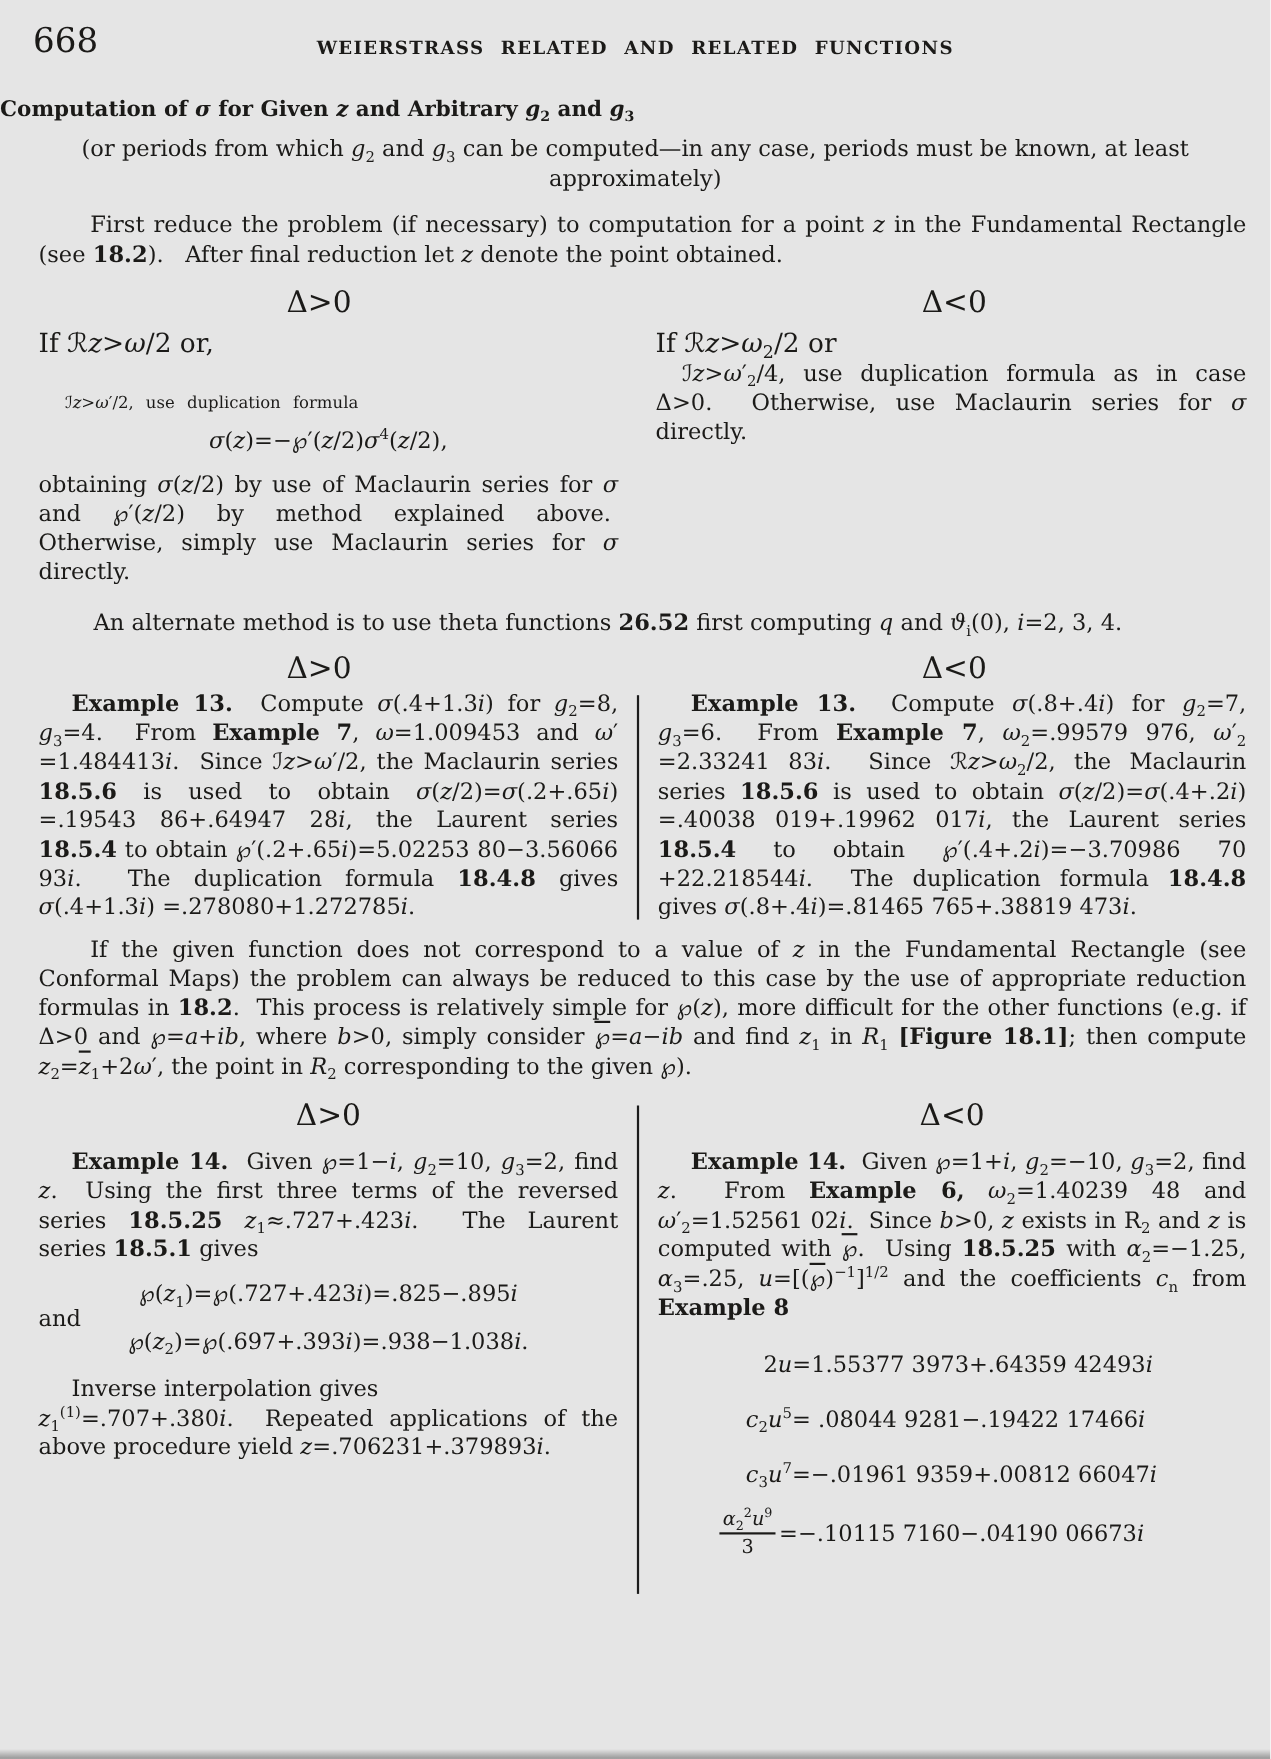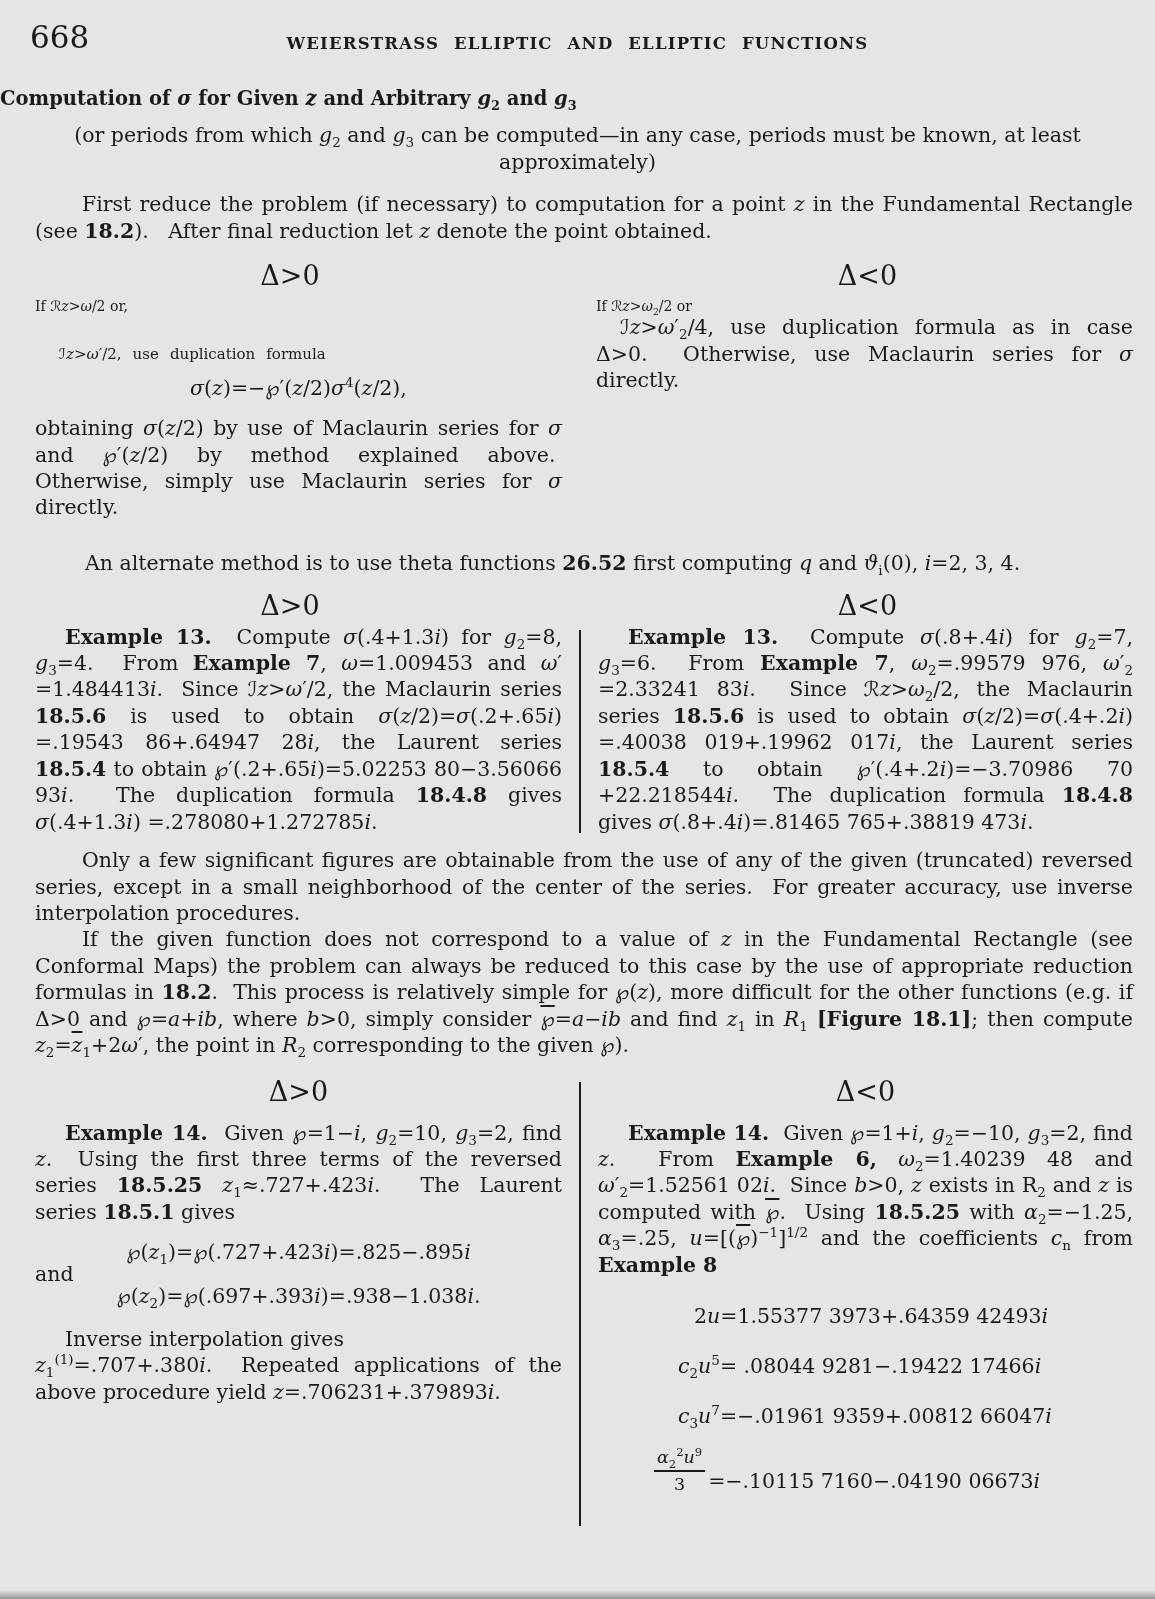--- a/index.html
+++ b/index.html
@@ -33,21 +33,21 @@
   .hdr-row{display:flex;margin-top:16px;}
   .hdr{font-size:27px;text-align:center;}
   .hdr-l{width:580px;}
   .hdr-r{flex:1;}
 
   .cols{display:flex;padding:0 22px 0 35px;}
   .col-l{width:527px;}
   .col-r{flex:1;margin-left:34px;}
 
   .method-row{margin-top:7px;min-height:232px;}
-  .m-line1{font-size:14px;}
+  .m-line1{font-size:24px;}
   .m-line2{font-size:15px;margin-top:31px;text-indent:24px;word-spacing:0.42em;}
   .equation{margin-top:13px;text-align:center;font-size:20.5px;}
   .m-para{margin-top:15px;}
   .rpara{text-indent:24px;}
 
   .alternate{margin:20px 40px 0 35px;text-indent:50px;text-align:left;}
 
   .hdr-row2{margin-top:13px;}
   .ex13-row{margin-top:3px;}
   .ex-l{padding-right:17px;}
@@ -58,37 +58,37 @@
 
   .ex14-row{margin-top:17px;min-height:452px;}
   .ex14-row .hdr{margin-bottom:13px;}
   .eq14{margin-top:15px;}
   .and-label{font-size:20.5px;line-height:1.05;margin-top:0px;}
   .eq14b{margin-top:-2px;}
   .inv{margin-top:18px;}
 
   .req{font-size:20.5px;margin:26px 0 0 80px;}
   .req1{margin-left:96px;}
-  .frac-row{display:flex;align-items:flex-end;margin:20px 0 0 56px;}
+  .frac-row{display:flex;align-items:center;margin:20px 0 0 56px;}
   .frac{display:inline-flex;flex-direction:column;align-items:center;margin-right:3px;}
   .frac .num{display:block;border-bottom:2px solid #1b1a18;padding:0 3px 3px;font-size:17.5px;line-height:1.05;}
   .frac .den{display:block;padding-top:3px;font-size:17.5px;line-height:1.05;}
   .frac-rhs{font-size:20.5px;}
 
   .bottom-edge{position:absolute;left:0;right:0;bottom:0;height:9px;
     background:linear-gradient(to bottom, rgba(90,90,90,0), rgba(85,85,85,0.55));}
 </style>
 </head>
 <body>
 
 <div class="page">
 
   <div class="header">
     <div class="page-num">668</div>
-    <div class="running-head">WEIERSTRASS ELLIPTIC AND ELLIPTIC FUNCTIONS</div>
+    <div class="running-head">WEIERSTRASS RELATED AND RELATED FUNCTIONS</div>
     <div class="head-spacer"></div>
   </div>
 
   <div class="title">Computation of <i>σ</i> for Given <i>z</i> and Arbitrary <i>g</i><sub>2</sub> and <i>g</i><sub>3</sub></div>
   <div class="subtitle">(or periods from which <i>g</i><sub>2</sub> and <i>g</i><sub>3</sub> can be computed—in any case, periods must be known, at least approximately)</div>
 
   <p class="para indent intro">First reduce the problem (if necessary) to computation for a point <i>z</i> in the Fundamental Rectangle (see <b>18.2</b>).&nbsp;&nbsp; After final reduction let <i>z</i> denote the point obtained.</p>
 
   <div class="hdr-row">
     <div class="hdr hdr-l">Δ&gt;0</div>
@@ -119,21 +119,20 @@
     <div class="col-l ex-l">
       <p class="para indent2"><b>Example 13.</b>&nbsp; Compute <i>σ</i>(.4+1.3<i>i</i>) for <i>g</i><sub>2</sub>=8, <i>g</i><sub>3</sub>=4.&nbsp; From <b>Example 7</b>, <i>ω</i>=1.009453 and <i>ω</i>′ =1.484413<i>i</i>.&nbsp; Since <span class="scr">ℐ</span><i>z</i>&gt;<i>ω</i>′/2, the Maclaurin series <b>18.5.6</b> is used to obtain <i>σ</i>(<i>z</i>/2)=<i>σ</i>(.2+.65<i>i</i>) =.19543 86+.64947 28<i>i</i>, the Laurent series <b>18.5.4</b> to obtain <span class="scr">℘</span>′(.2+.65<i>i</i>)=5.02253 80−3.56066 93<i>i</i>.&nbsp; The duplication formula <b>18.4.8</b> gives <i>σ</i>(.4+1.3<i>i</i>) =.278080+1.272785<i>i</i>.</p>
     </div>
     <div class="divider"></div>
     <div class="col-r2">
       <p class="para indent2"><b>Example 13.</b>&nbsp; Compute <i>σ</i>(.8+.4<i>i</i>) for <i>g</i><sub>2</sub>=7, <i>g</i><sub>3</sub>=6.&nbsp; From <b>Example 7</b>, <i>ω</i><sub>2</sub>=.99579 976, <i>ω</i>′<sub>2</sub> =2.33241 83<i>i</i>.&nbsp; Since <span class="scr">ℛ</span><i>z</i>&gt;<i>ω</i><sub>2</sub>/2, the Maclaurin series <b>18.5.6</b> is used to obtain <i>σ</i>(<i>z</i>/2)=<i>σ</i>(.4+.2<i>i</i>) =.40038 019+.19962 017<i>i</i>, the Laurent series <b>18.5.4</b> to obtain <span class="scr">℘</span>′(.4+.2<i>i</i>)=−3.70986 70 +22.218544<i>i</i>.&nbsp; The duplication formula <b>18.4.8</b> gives <i>σ</i>(.8+.4<i>i</i>)=.81465 765+.38819 473<i>i</i>.</p>
     </div>
   </div>
 
   <div class="middle">
-    <p class="para indent">Only a few significant figures are obtainable from the use of any of the given (truncated) reversed series, except in a small neighborhood of the center of the series.&nbsp; For greater accuracy, use inverse interpolation procedures.</p>
     <p class="para indent">If the given function does not correspond to a value of <i>z</i> in the Fundamental Rectangle (see Conformal Maps) the problem can always be reduced to this case by the use of appropriate reduction formulas in <b>18.2</b>.&nbsp; This process is relatively simple for <span class="scr">℘</span>(<i>z</i>), more difficult for the other functions (e.g. if Δ&gt;0 and <span class="scr">℘</span>=<i>a</i>+<i>ib</i>, where <i>b</i>&gt;0, simply consider <span class="ol"><span class="scr">℘</span></span>=<i>a</i>−<i>ib</i> and find <i>z</i><sub>1</sub> in <i>R</i><sub>1</sub> <b>[Figure 18.1]</b>; then compute <i>z</i><sub>2</sub>=<span class="ol"><i>z</i></span><sub>1</sub>+2<i>ω</i>′, the point in <i>R</i><sub>2</sub> corresponding to the given <span class="scr">℘</span>).</p>
   </div>
 
   <div class="cols ex14-row">
     <div class="col-l ex-l">
       <div class="hdr">Δ&gt;0</div>
       <p class="para indent2"><b>Example 14.</b>&nbsp; Given <span class="scr">℘</span>=1−<i>i</i>, <i>g</i><sub>2</sub>=10, <i>g</i><sub>3</sub>=2, find <i>z</i>.&nbsp; Using the first three terms of the reversed series <b>18.5.25</b> <i>z</i><sub>1</sub>≈.727+.423<i>i</i>.&nbsp; The Laurent series <b>18.5.1</b> gives</p>
       <div class="equation eq14"><span class="scr">℘</span>(<i>z</i><sub>1</sub>)=<span class="scr">℘</span>(.727+.423<i>i</i>)=.825−.895<i>i</i></div>
       <div class="and-label">and</div>
       <div class="equation eq14b"><span class="scr">℘</span>(<i>z</i><sub>2</sub>)=<span class="scr">℘</span>(.697+.393<i>i</i>)=.938−1.038<i>i</i>.</div>

